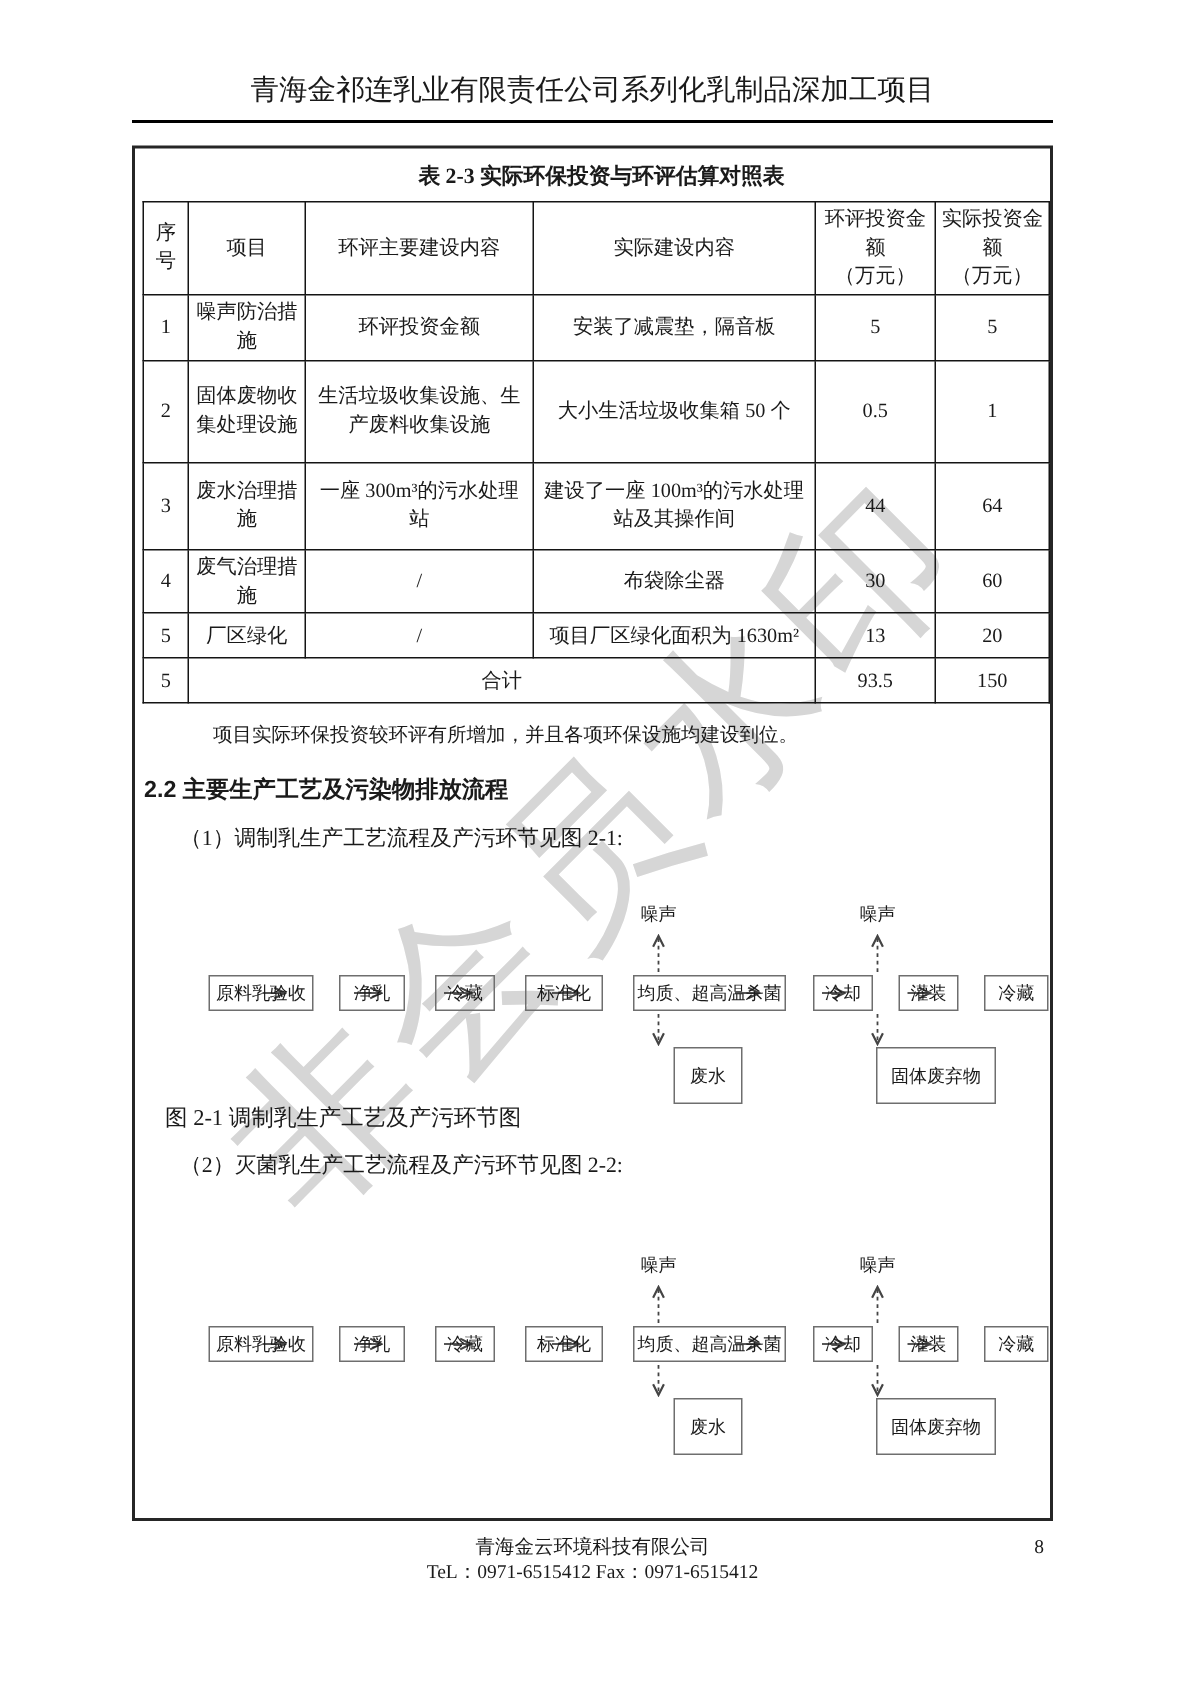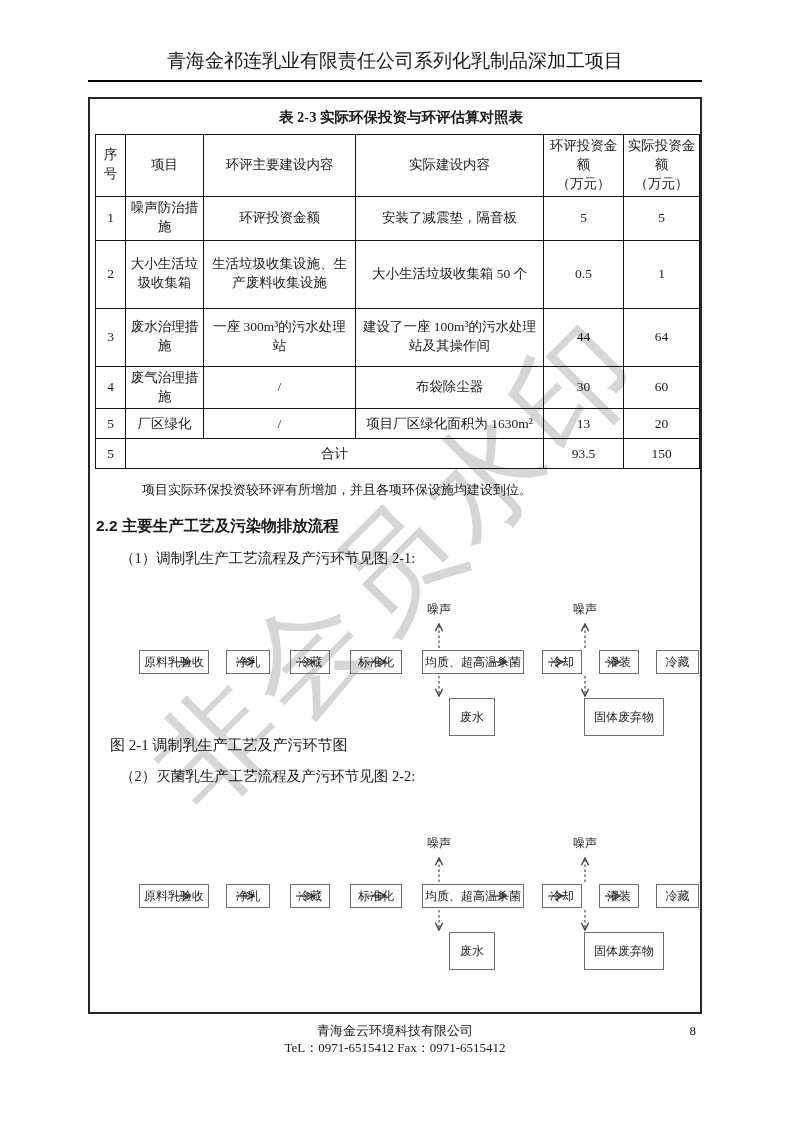--- a/index.html
+++ b/index.html
@@ -114,21 +114,21 @@
       <tr class="r1">
         <td>1</td>
         <td>噪声防治措施</td>
         <td>环评投资金额</td>
         <td>安装了减震垫，隔音板</td>
         <td>5</td>
         <td>5</td>
       </tr>
       <tr class="r2">
         <td>2</td>
-        <td>大小生活垃圾收集箱</td>
+        <td>固体废物收集处理设施</td>
         <td>生活垃圾收集设施、生产废料收集设施</td>
         <td>大小生活垃圾收集箱 50 个</td>
         <td>0.5</td>
         <td>1</td>
       </tr>
       <tr class="r3">
         <td>3</td>
         <td>废水治理措施</td>
         <td>一座 300m³的污水处理站</td>
         <td>建设了一座 100m³的污水处理站及其操作间</td>

